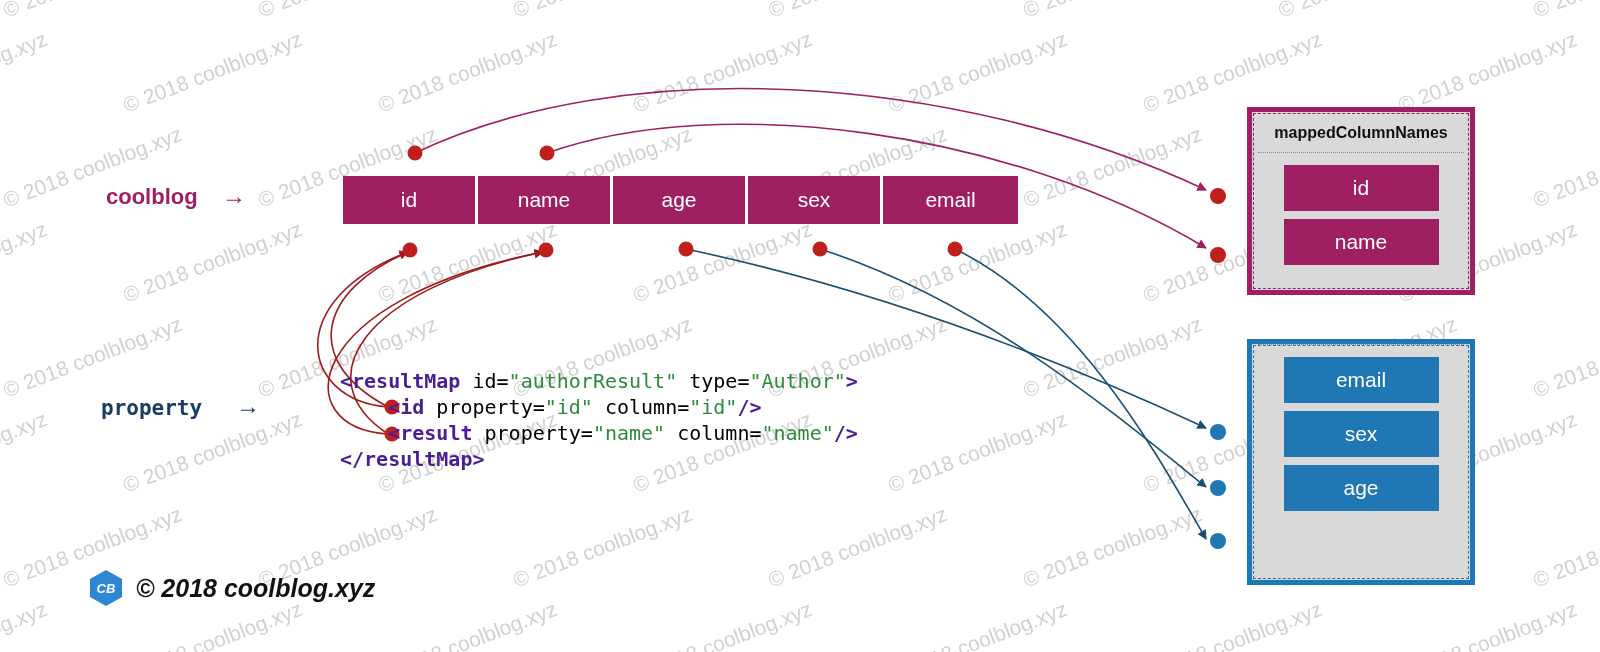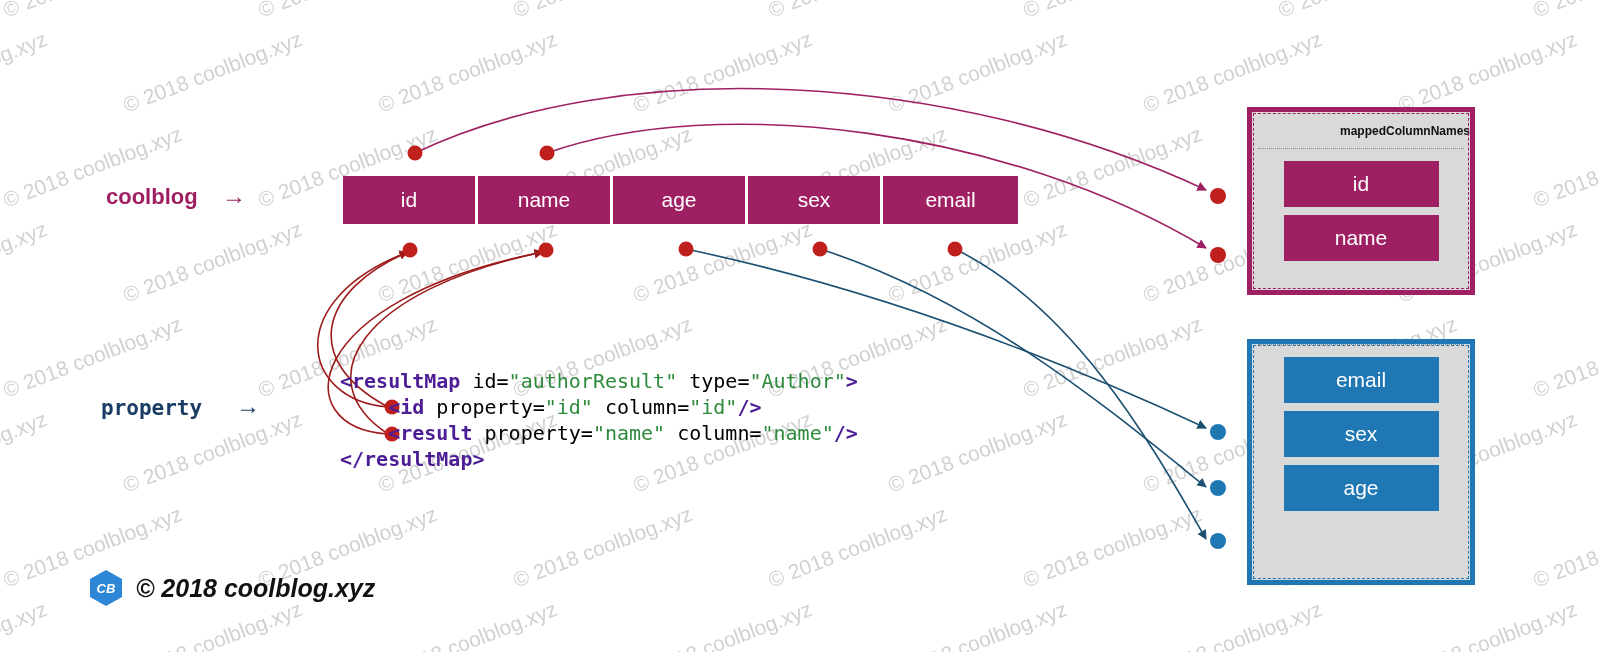--- a/index.html
+++ b/index.html
@@ -149,22 +149,22 @@
   #panel-unmapped {
     left: 1247px;
     top: 339px;
     width: 228px;
     height: 246px;
     border: 5px solid #1f77b4;
     outline: 1px dashed #1f77b4;
     outline-offset: -7px;
   }
   .panel-title {
-    text-align: right;
-    font-size: 12px;
+    text-align: center;
+    font-size: 16px;
     font-weight: bold;
     color: #111111;
     padding-top: 12px;
     padding-bottom: 10px;
   }
   .panel-sep {
     border-top: 1px dotted #8a8a8a;
     margin: 0 6px 12px 6px;
   }
   .panel-items {

